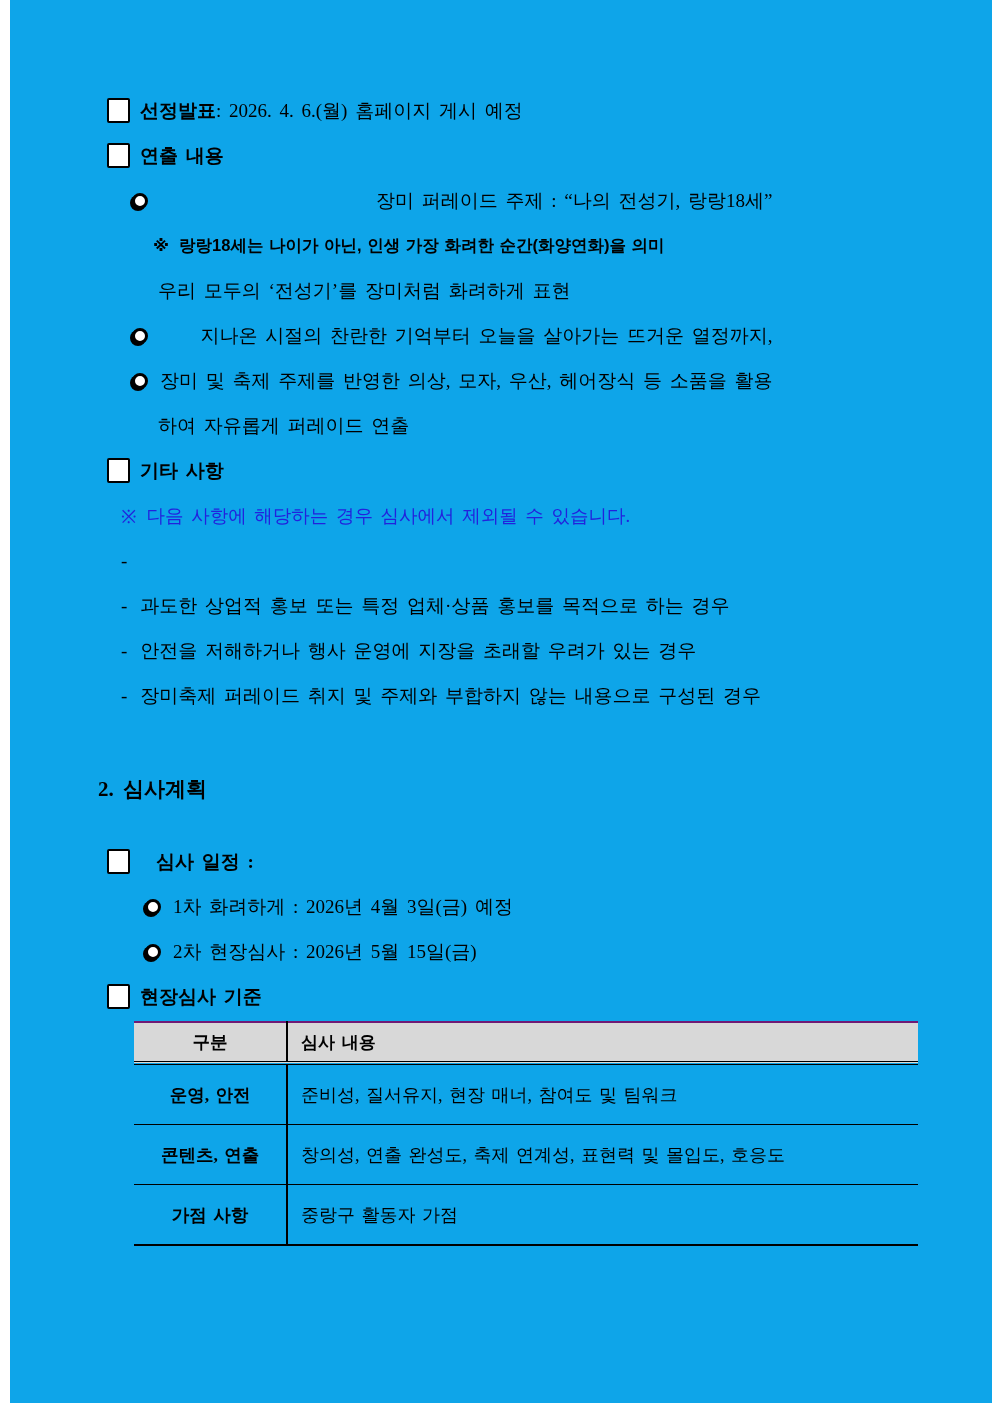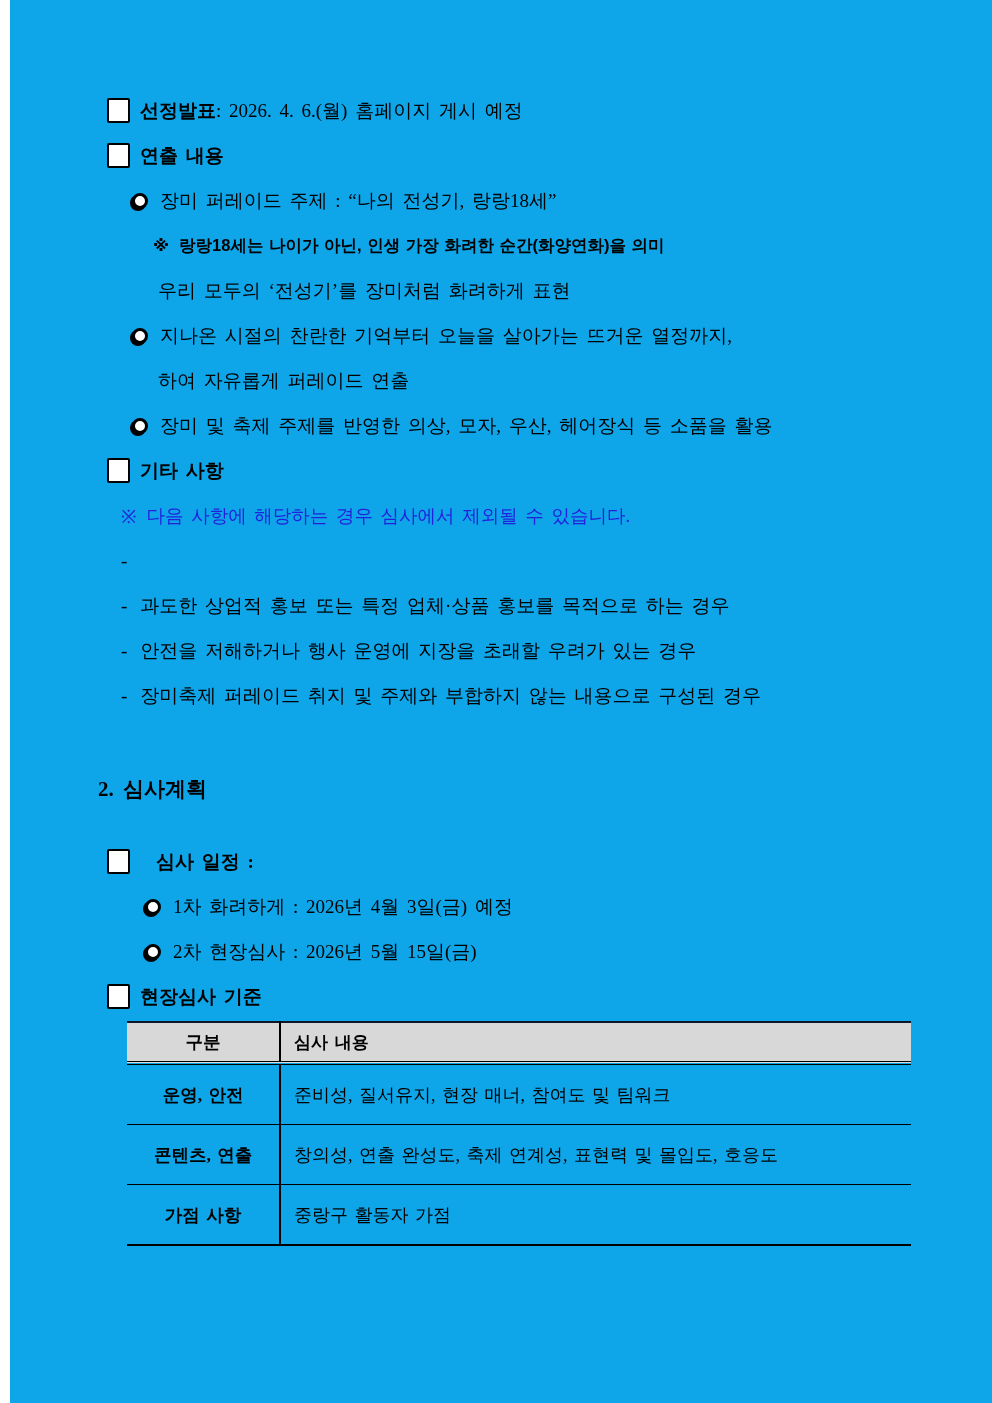--- a/index.html
+++ b/index.html
@@ -9,21 +9,21 @@
     background:#0ea5e9;
     color:#000;
     font-family:"Liberation Serif","DejaVu Serif",serif;
     font-size:19px;
     overflow:hidden;
     margin-left:10px;
   }
   
   .line{height:45px;display:flex;align-items:center;white-space:nowrap;word-spacing:3px;}
   .l-checkbox  {margin-left:97px;}
-  .l-circle    {margin-left:122px;}
+  .l-circle    {margin-left:122px;justify-content:space-between;}
   .l-circle2   {margin-left:135px;}
   .l-cont      {margin-left:148px;}
   .l-note-bold {margin-left:143px;}
   .l-note-blue {margin-left:111px;}
   .l-dash      {margin-left:111px;}
 
   .cb{flex:none;width:19px;height:21px;border:2px solid #000;border-radius:2px;background:#fff;margin-right:10px;}
   .circ{flex:none;width:10px;height:10px;border:3px solid #000;border-radius:50%;background:#fff;
         box-shadow:-2px 2px 0 0 #000;margin-right:12px;}
   .dash-mark{flex:none;margin-right:13px;font-weight:400;}
@@ -37,23 +37,23 @@
 
   
   #sec1-lines{position:absolute;left:0;top:88px;}
   #sec2-title{position:absolute;left:88px;top:775px;margin:0;
       font-size:21px;font-weight:700;word-spacing:4px;}
   #sec2-lines{position:absolute;left:0;top:836px;}
   #sec2-lines .line:first-child{margin-top:3px;gap:16px;}
 
   
   .crit-table{
-    position:absolute;left:117px;top:1021px;width:784px;
+    position:absolute;left:124px;top:1021px;width:784px;
     border-collapse:collapse;table-layout:fixed;
-    border-top:2px solid #0f172a;border-bottom:2px solid #000;
+    border-top:2px solid #701a75;border-bottom:2px solid #000;
   }
   .crit-table th{
     background:var(--header-bg,#D8D8D8);
     height:36px;
     font-family:"Liberation Sans","DejaVu Sans",sans-serif;
     font-weight:700;font-size:17px;
     border-bottom:4px double #000;
     text-align:center;vertical-align:middle;
   }
   .crit-table td{height:57px;vertical-align:middle;font-size:18px;}
@@ -85,26 +85,26 @@
         <span class="ref-mark">※</span>
         <span class="txt">랑랑18세는 나이가 아닌, 인생 가장 화려한 순간(화양연화)을 의미</span>
       </div>
       <div class="line l-cont">
         <span class="txt">우리 모두의 ‘전성기’를 장미처럼 화려하게 표현</span>
       </div>
       <div class="line l-circle">
         <span class="circ"></span>
         <span class="txt">지나온 시절의 찬란한 기억부터 오늘을 살아가는 뜨거운 열정까지,</span>
       </div>
-      <div class="line l-cont">
-        <span class="txt">하여 자유롭게 퍼레이드 연출</span>
-      </div>
       <div class="line l-circle">
         <span class="circ"></span>
         <span class="txt">장미 및 축제 주제를 반영한 의상, 모자, 우산, 헤어장식 등 소품을 활용</span>
+      </div>
+      <div class="line l-cont">
+        <span class="txt">하여 자유롭게 퍼레이드 연출</span>
       </div>
       <div class="line l-checkbox">
         <span class="cb"></span>
         <span class="txt t-bold">기타 사항</span>
       </div>
       <div class="line l-note-blue">
         <span class="ref-mark">※</span>
         <span class="txt">다음 사항에 해당하는 경우 심사에서 제외될 수 있습니다.</span>
       </div>
       <div class="line l-dash">

